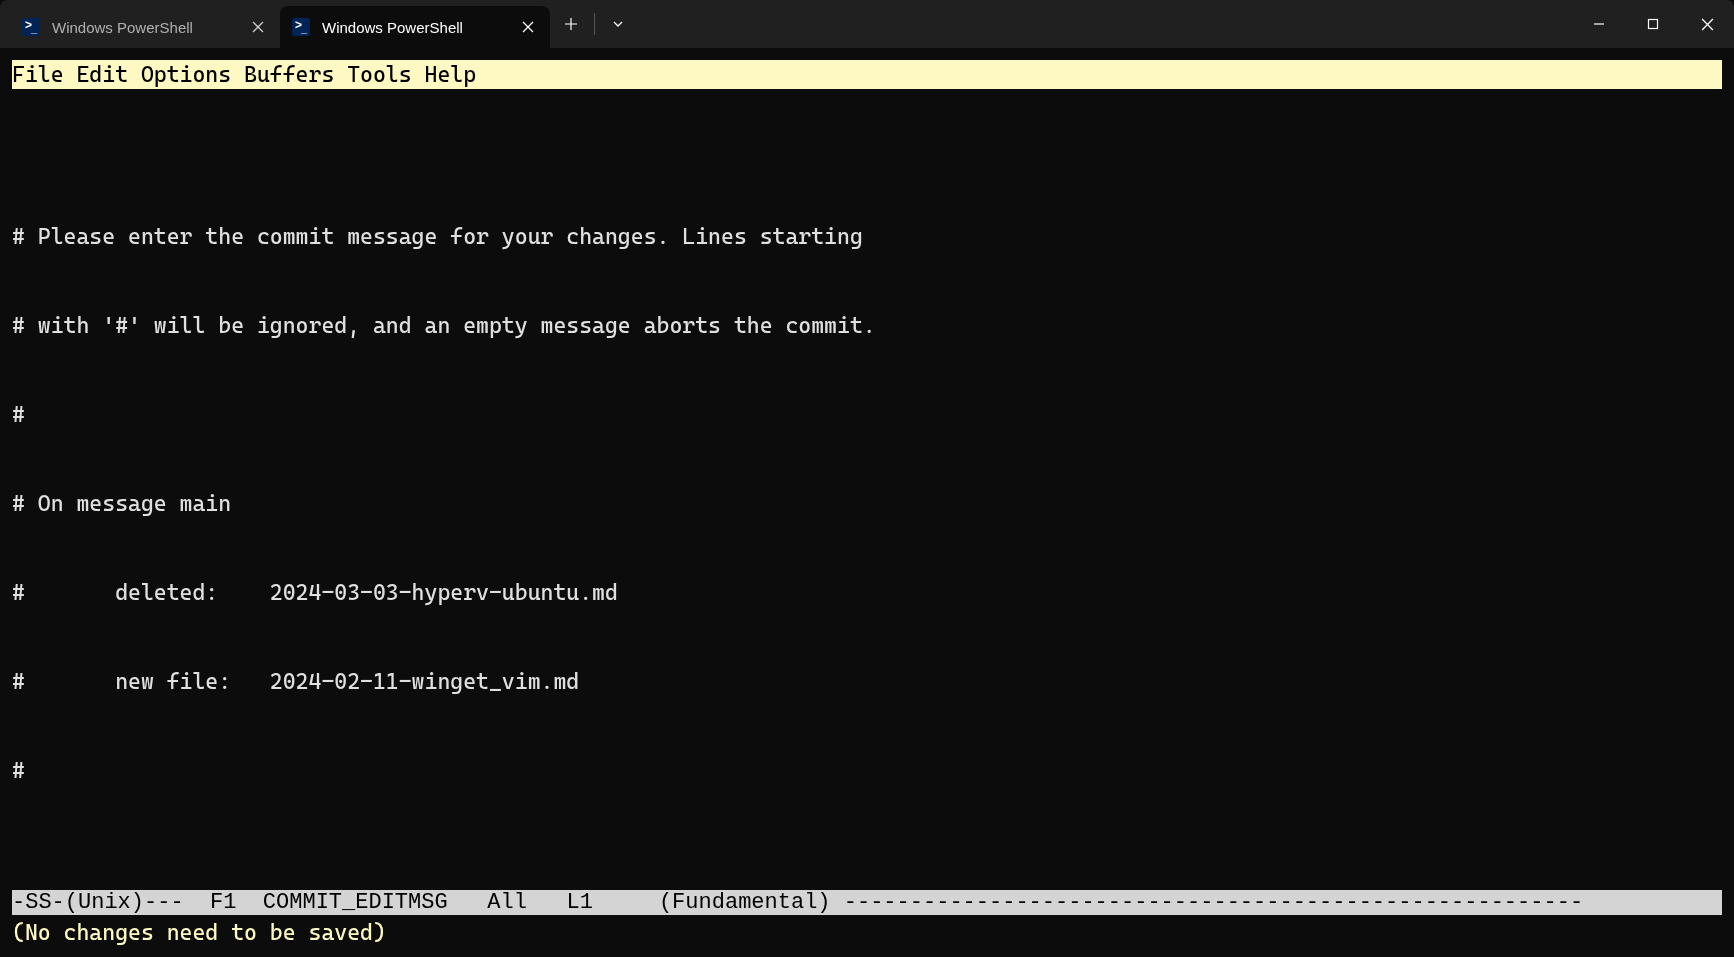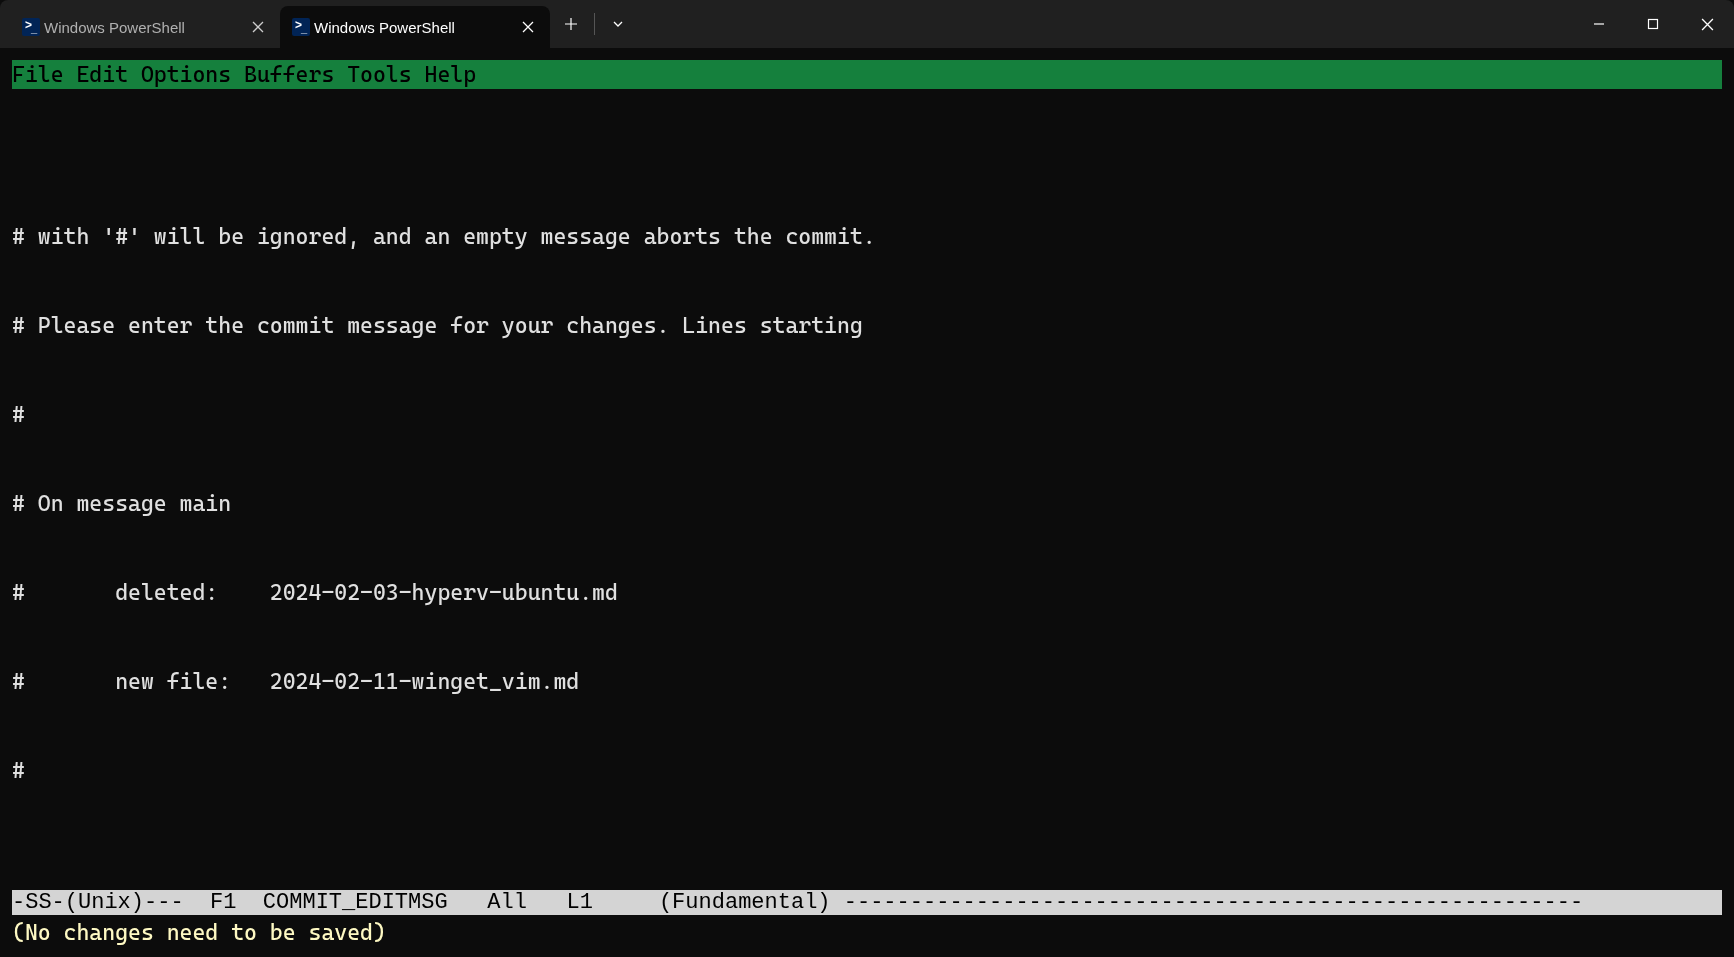--- a/index.html
+++ b/index.html
@@ -22,21 +22,21 @@
       display: flex;
       align-items: stretch;
       flex: 0 0 auto;
       padding-left: 10px;
     }
     .tab {
       display: flex;
       align-items: center;
       padding: 0 12px;
       min-width: 270px;
-      gap: 4px;
+      gap: 12px;
       background: #2d2d2d;
       border-radius: 8px 8px 0 0;
       color: #d0d0d0;
       font-family: 'Segoe UI', sans-serif;
       font-size: 15px;
       position: relative;
       margin-top: 6px;
     }
     .tab.inactive {
       background: transparent;
@@ -128,21 +128,21 @@
       padding: 12px;
       height: calc(100% - 48px);
       position: relative;
     }
     .emacs-frame {
       width: 100%;
       height: 100%;
       position: relative;
     }
     .menubar {
-      background: #15803d;
+      background: #fef9c3;
       color: #000000;
       font-size: 22px;
       padding: 2px 0;
       white-space: pre;
       font-family: 'Cascadia Mono', 'Consolas', monospace;
     }
     .buffer {
       color: #e0e0e0;
       font-size: 22px;
       white-space: pre;
@@ -233,24 +233,24 @@
         </svg>
     </div>
   </div>
 </div>
 
 <div class="terminal">
   <div class="emacs-frame">
     <div class="menubar"><span>File</span> <span>Edit</span> <span>Options</span> <span>Buffers</span> <span>Tools</span> <span>Help</span></div>
     <div class="buffer">
       <span class="buffer-line"></span>
+      <span class="buffer-line"># Please enter the commit message for your changes. Lines starting</span>
       <span class="buffer-line"># with '#' will be ignored, and an empty message aborts the commit.</span>
-      <span class="buffer-line"># Please enter the commit message for your changes. Lines starting</span>
       <span class="buffer-line">#</span>
       <span class="buffer-line"># On message main</span>
-      <span class="buffer-line">#       deleted:    2024-02-03-hyperv-ubuntu.md</span>
+      <span class="buffer-line">#       deleted:    2024-03-03-hyperv-ubuntu.md</span>
       <span class="buffer-line">#       new file:   2024-02-11-winget_vim.md</span>
       <span class="buffer-line">#</span>
     </div>
     <div class="modeline"><span>-SS-(Unix)---  F1  </span><span>COMMIT_EDITMSG</span><span>   All   L1     </span><span>(Fundamental) </span><span>--------------------------------------------------------</span></div>
     <div class="echo-area">(No changes need to be saved)</div>
   </div>
 </div>
 
 </body></html>

